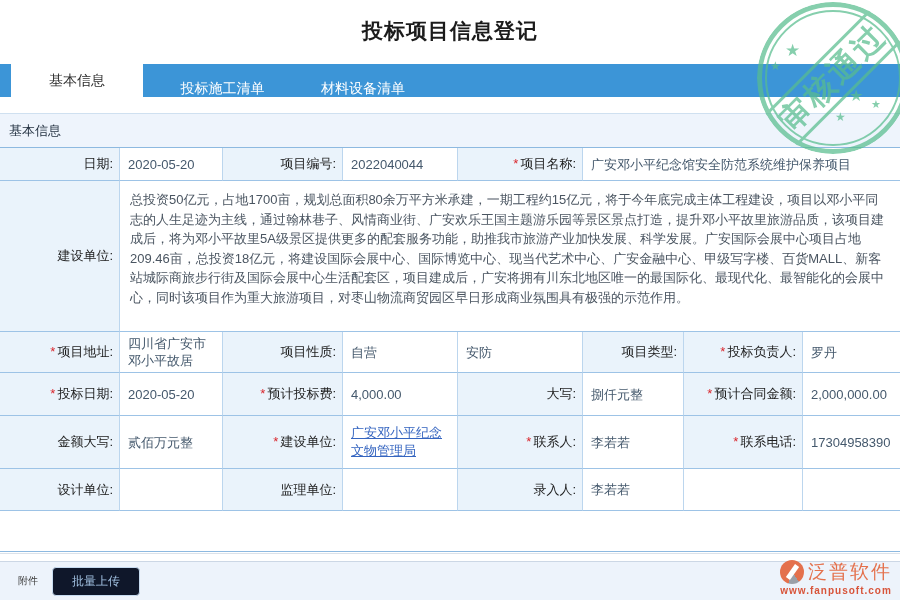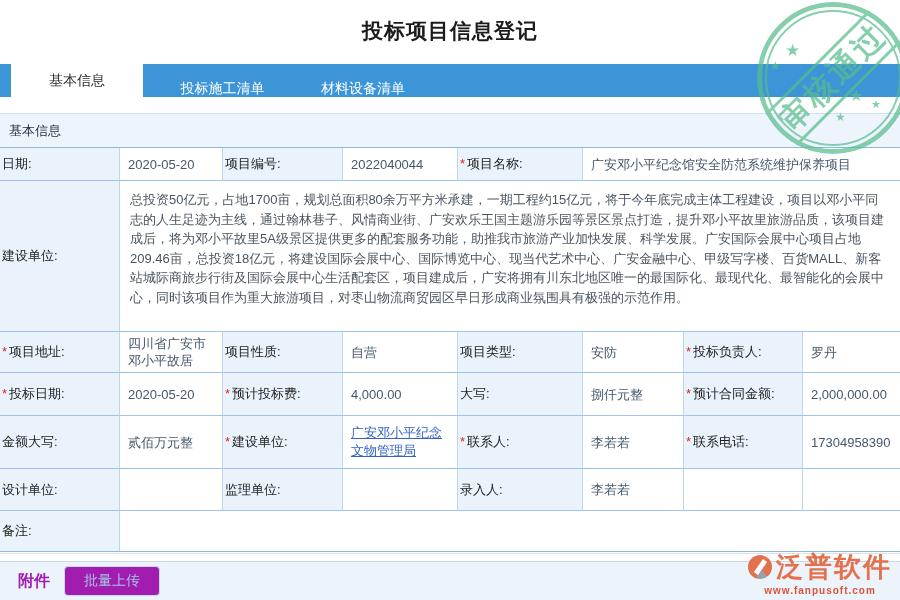--- a/index.html
+++ b/index.html
@@ -30,47 +30,47 @@
   .tbl { position:absolute; top:147px; left:0; width:900px;
     display:grid;
     grid-template-columns:120px 103px 120px 115px 125px 101px 119px 97px;
     grid-template-rows:33px 151px 41px 43px 53px 42px 40px;
     border-top:1px solid #8db9e0; border-bottom:1px solid #8db9e0;
     font-size:13px; }
   .cell { border-right:1px solid #bcd6ee; border-bottom:1px solid #9dc3e6;
     display:flex; align-items:center; overflow:hidden; }
   .cell.last-col { border-right:none; }
   .cell.last-row { border-bottom:none; }
-  .c-l { background:#eaf3fb; justify-content:flex-start; text-align:right;
+  .c-l { background:#eaf3fb; justify-content:flex-end; text-align:right;
     padding:2px 6px 2px 2px; color:#1c1c1c; line-height:16px; }
   .c-v { background:#ffffff; justify-content:flex-start; padding:2px 4px 2px 8px;
     color:#44586c; line-height:17px; }
   .req { color:#d9262c; margin-right:2px; font-size:13px; }
   .summary-cell { align-items:flex-start; padding:9px 12px 6px 10px; line-height:19.5px;
     color:#4a5561; }
   .unit-link { color:#3565c0; text-decoration:underline; cursor:pointer; line-height:18px; }
 
   
   .bottom-line { position:absolute; top:553px; left:0; width:900px; height:0;
     border-top:1px solid #dbe2ea; }
   .attach-bar { position:absolute; top:561px; left:0; width:900px; height:39px;
     background:#edf3fb; border-top:1px solid #ccd7e5; display:flex; align-items:center; }
-  .attach-label { margin-left:18px; font-size:16px; font-weight:bold; color:#a21caf; }
-  .upload-btn { margin-left:14px; padding:5px 19px; font-size:14px; color:#a3c2e2;
-    background:#a21caf; border:1px solid #c7dbf0; border-radius:4px; cursor:pointer; }
+  .attach-label { margin-left:18px; font-size:10px; font-weight:normal; color:#404040; }
+  .upload-btn { margin-left:14px; padding:5px 19px; font-size:12px; color:#a3c2e2;
+    background:#0f172a; border:1px solid #c7dbf0; border-radius:4px; cursor:pointer; }
 
   
   .logo { position:absolute; right:8px; bottom:4px; z-index:20; text-align:center; }
   .logo-row { display:flex; align-items:center; justify-content:center; }
   .logo-mark { width:24px; height:24px; border-radius:50%; margin-right:4px;
     background:conic-gradient(#e4714d 0 40%, #9aa0a8 40% 55%, #e4714d 55% 100%);
     position:relative; }
   .logo-mark::after { content:""; position:absolute; left:10px; top:4px; width:5px; height:16px;
     background:#fff; transform:rotate(35deg); }
-  .logo-text { font-size:27px; font-weight:bold; color:#e4714d; letter-spacing:2px; }
+  .logo-text { font-size:19px; font-weight:normal; color:#e4714d; letter-spacing:2px; }
   .logo-url { font-size:10px; font-weight:bold; color:#d8543a; letter-spacing:1px; }
 
   
   .stamp { position:absolute; left:757px; top:2px; width:152px; height:152px;
     opacity:.72; z-index:40; pointer-events:none; }
   .stamp-clip { position:absolute; inset:0; border-radius:50%; overflow:hidden; }
   .ring-outer { position:absolute; inset:0; border:5px solid #58bd8e; border-radius:50%; }
   .ring-inner { position:absolute; inset:8px; border:2px solid #58bd8e; border-radius:50%; }
   .stamp-band { position:absolute; left:50%; top:50%; width:210px; height:46px;
     transform:translate(-50%,-50%) rotate(-45deg);
@@ -131,25 +131,25 @@
       </div>
     <div class="cell c-v">
         <span>四川省广安市邓小平故居</span>
       </div>
     <div class="cell c-l">
         <span>项目性质:</span>
       </div>
     <div class="cell c-v">
         <span>自营</span>
       </div>
+    <div class="cell c-v">
+        <span>安防</span>
+      </div>
     <div class="cell c-l">
         <span>项目类型:</span>
-      </div>
-    <div class="cell c-v">
-        <span>安防</span>
       </div>
     <div class="cell c-l">
         <span class="req">*</span>
         <span>投标负责人:</span>
       </div>
     <div class="cell c-v last-col">
         <span>罗丹</span>
       </div>
 
     <div class="cell c-l">
@@ -218,23 +218,20 @@
     <div class="cell c-v"></div>
     <div class="cell c-l">
         <span>录入人:</span>
       </div>
     <div class="cell c-v">
         <span>李若若</span>
       </div>
     <div class="cell c-v"></div>
     <div class="cell c-v last-col"></div>
 
-    <div class="cell c-l last-row">
-        <span>备注:</span>
-      </div>
     <div class="cell c-v last-col last-row" style="grid-column:span 7"></div>
 
   </div>
 
   <div class="bottom-line"></div>
 
   <div class="attach-bar">
     <span class="attach-label">附件</span>
     <button class="upload-btn">批量上传</button>
   </div>

